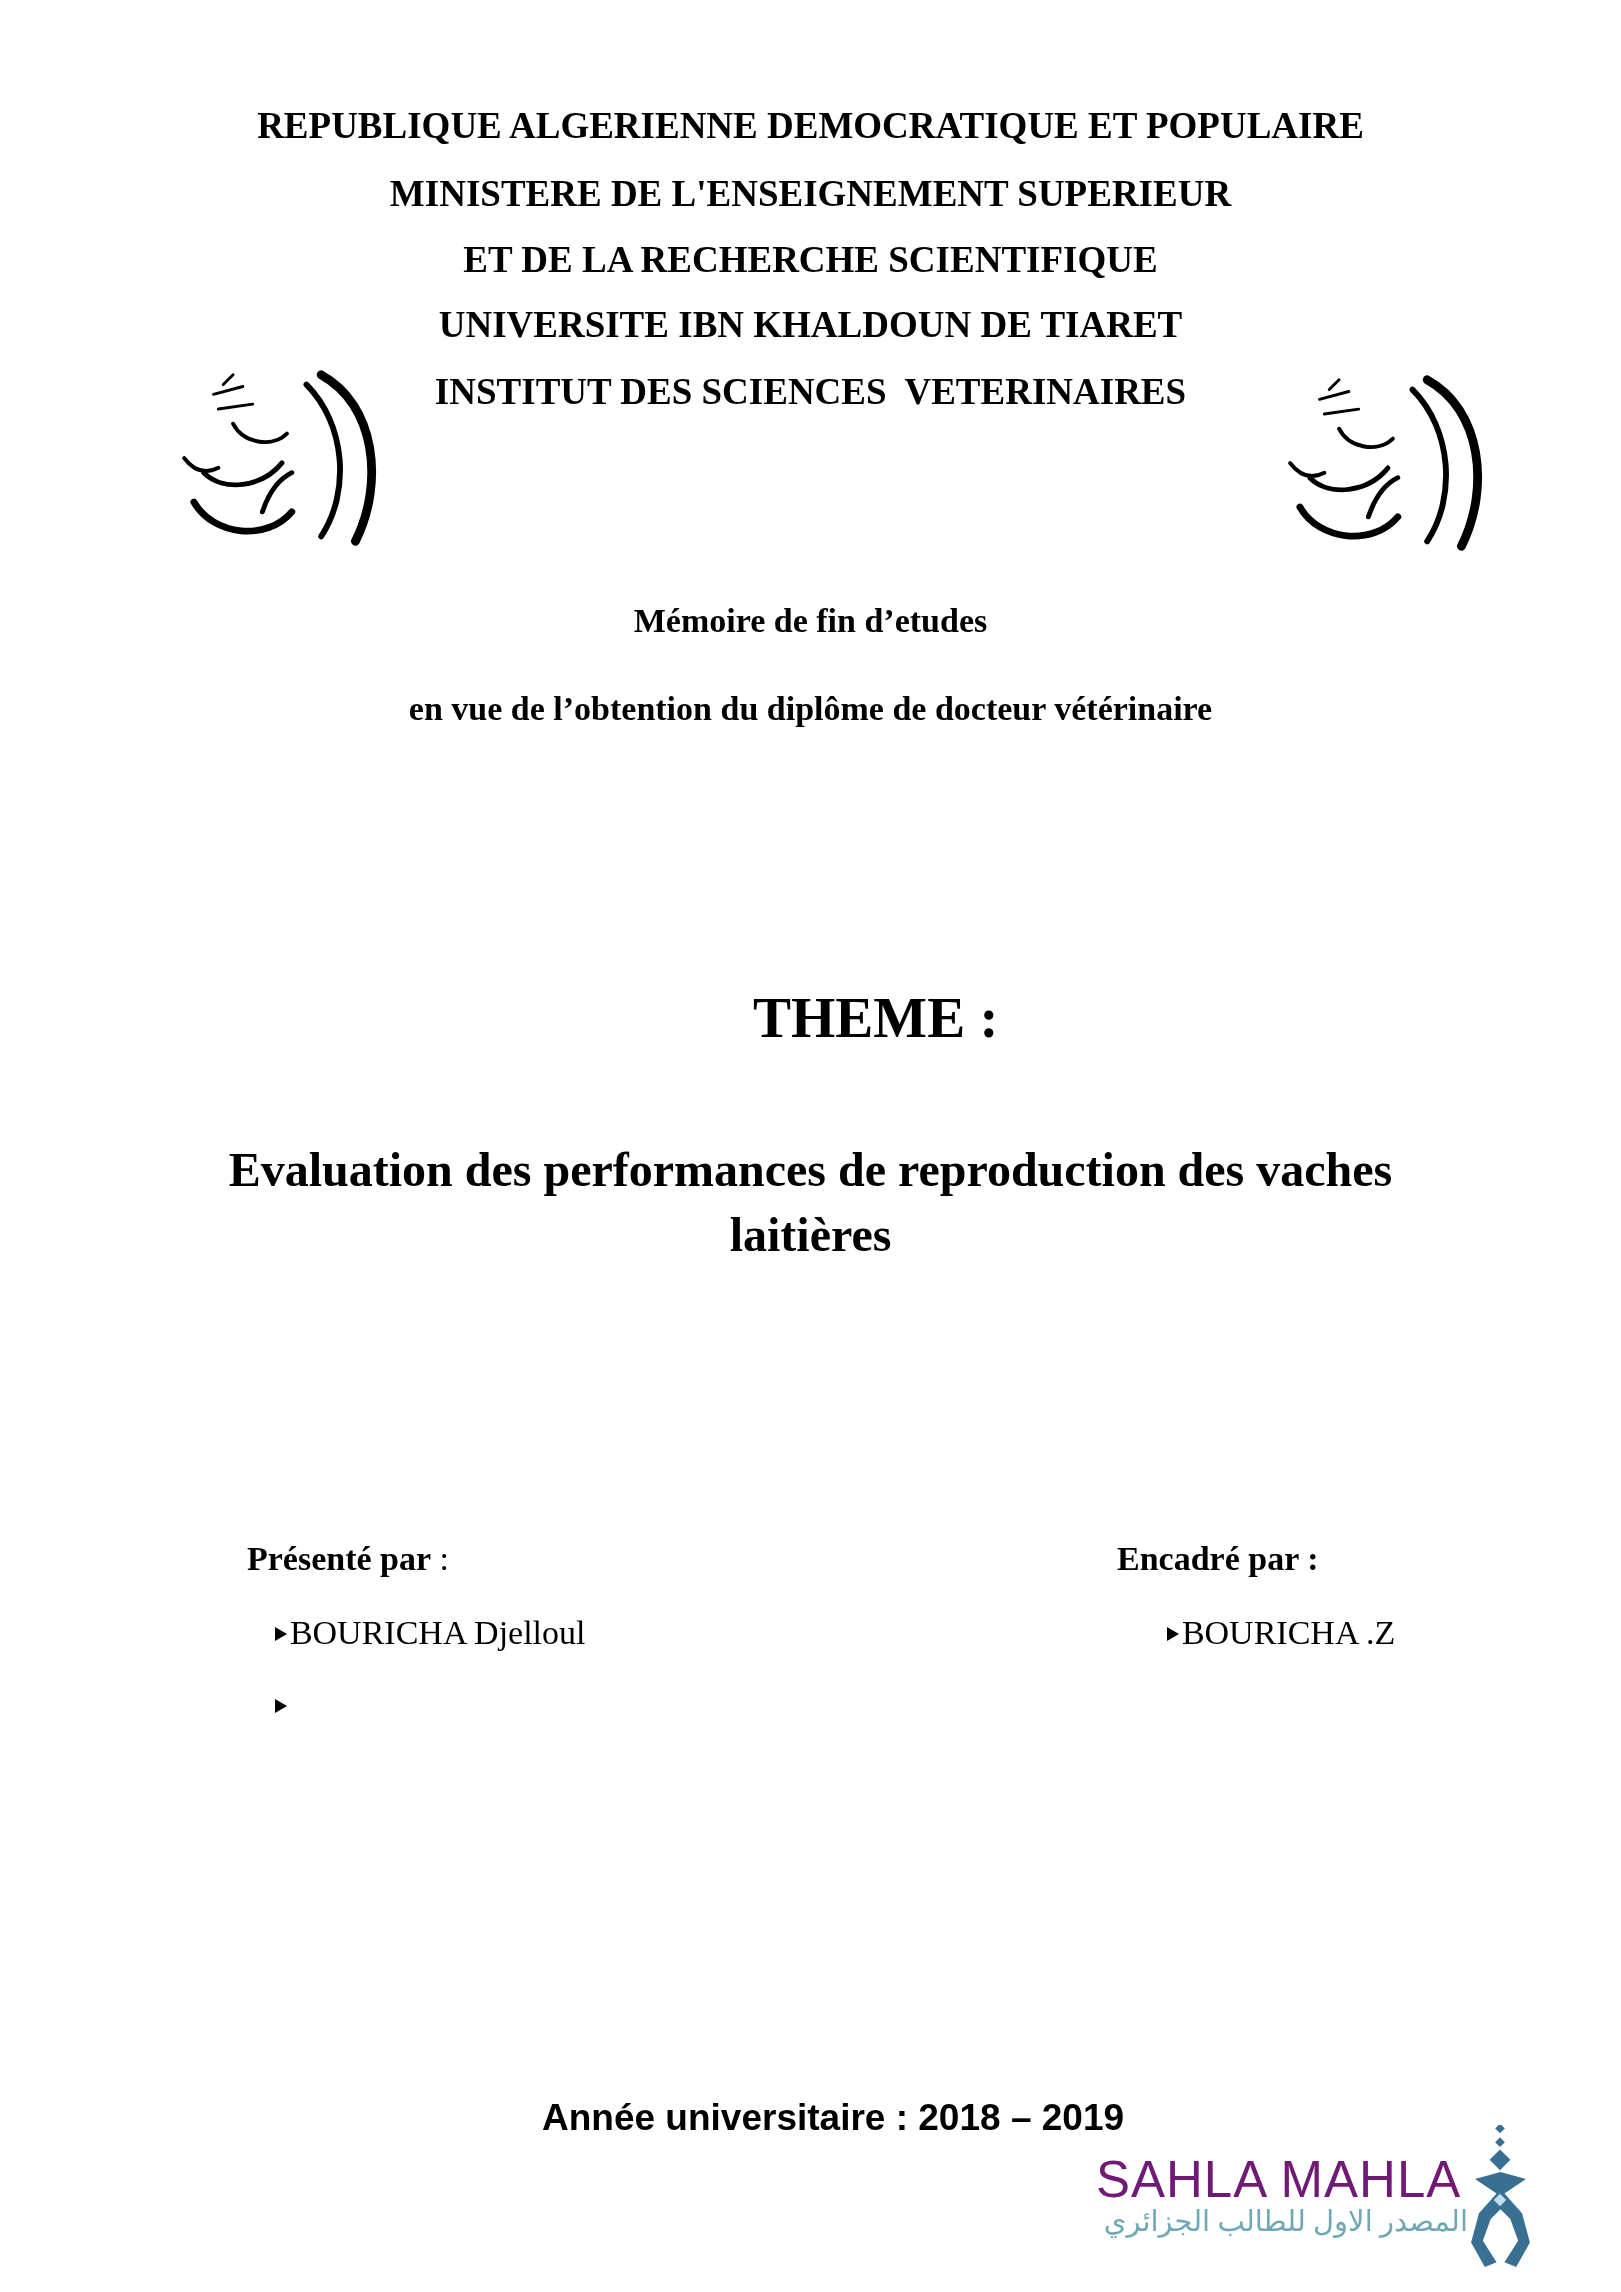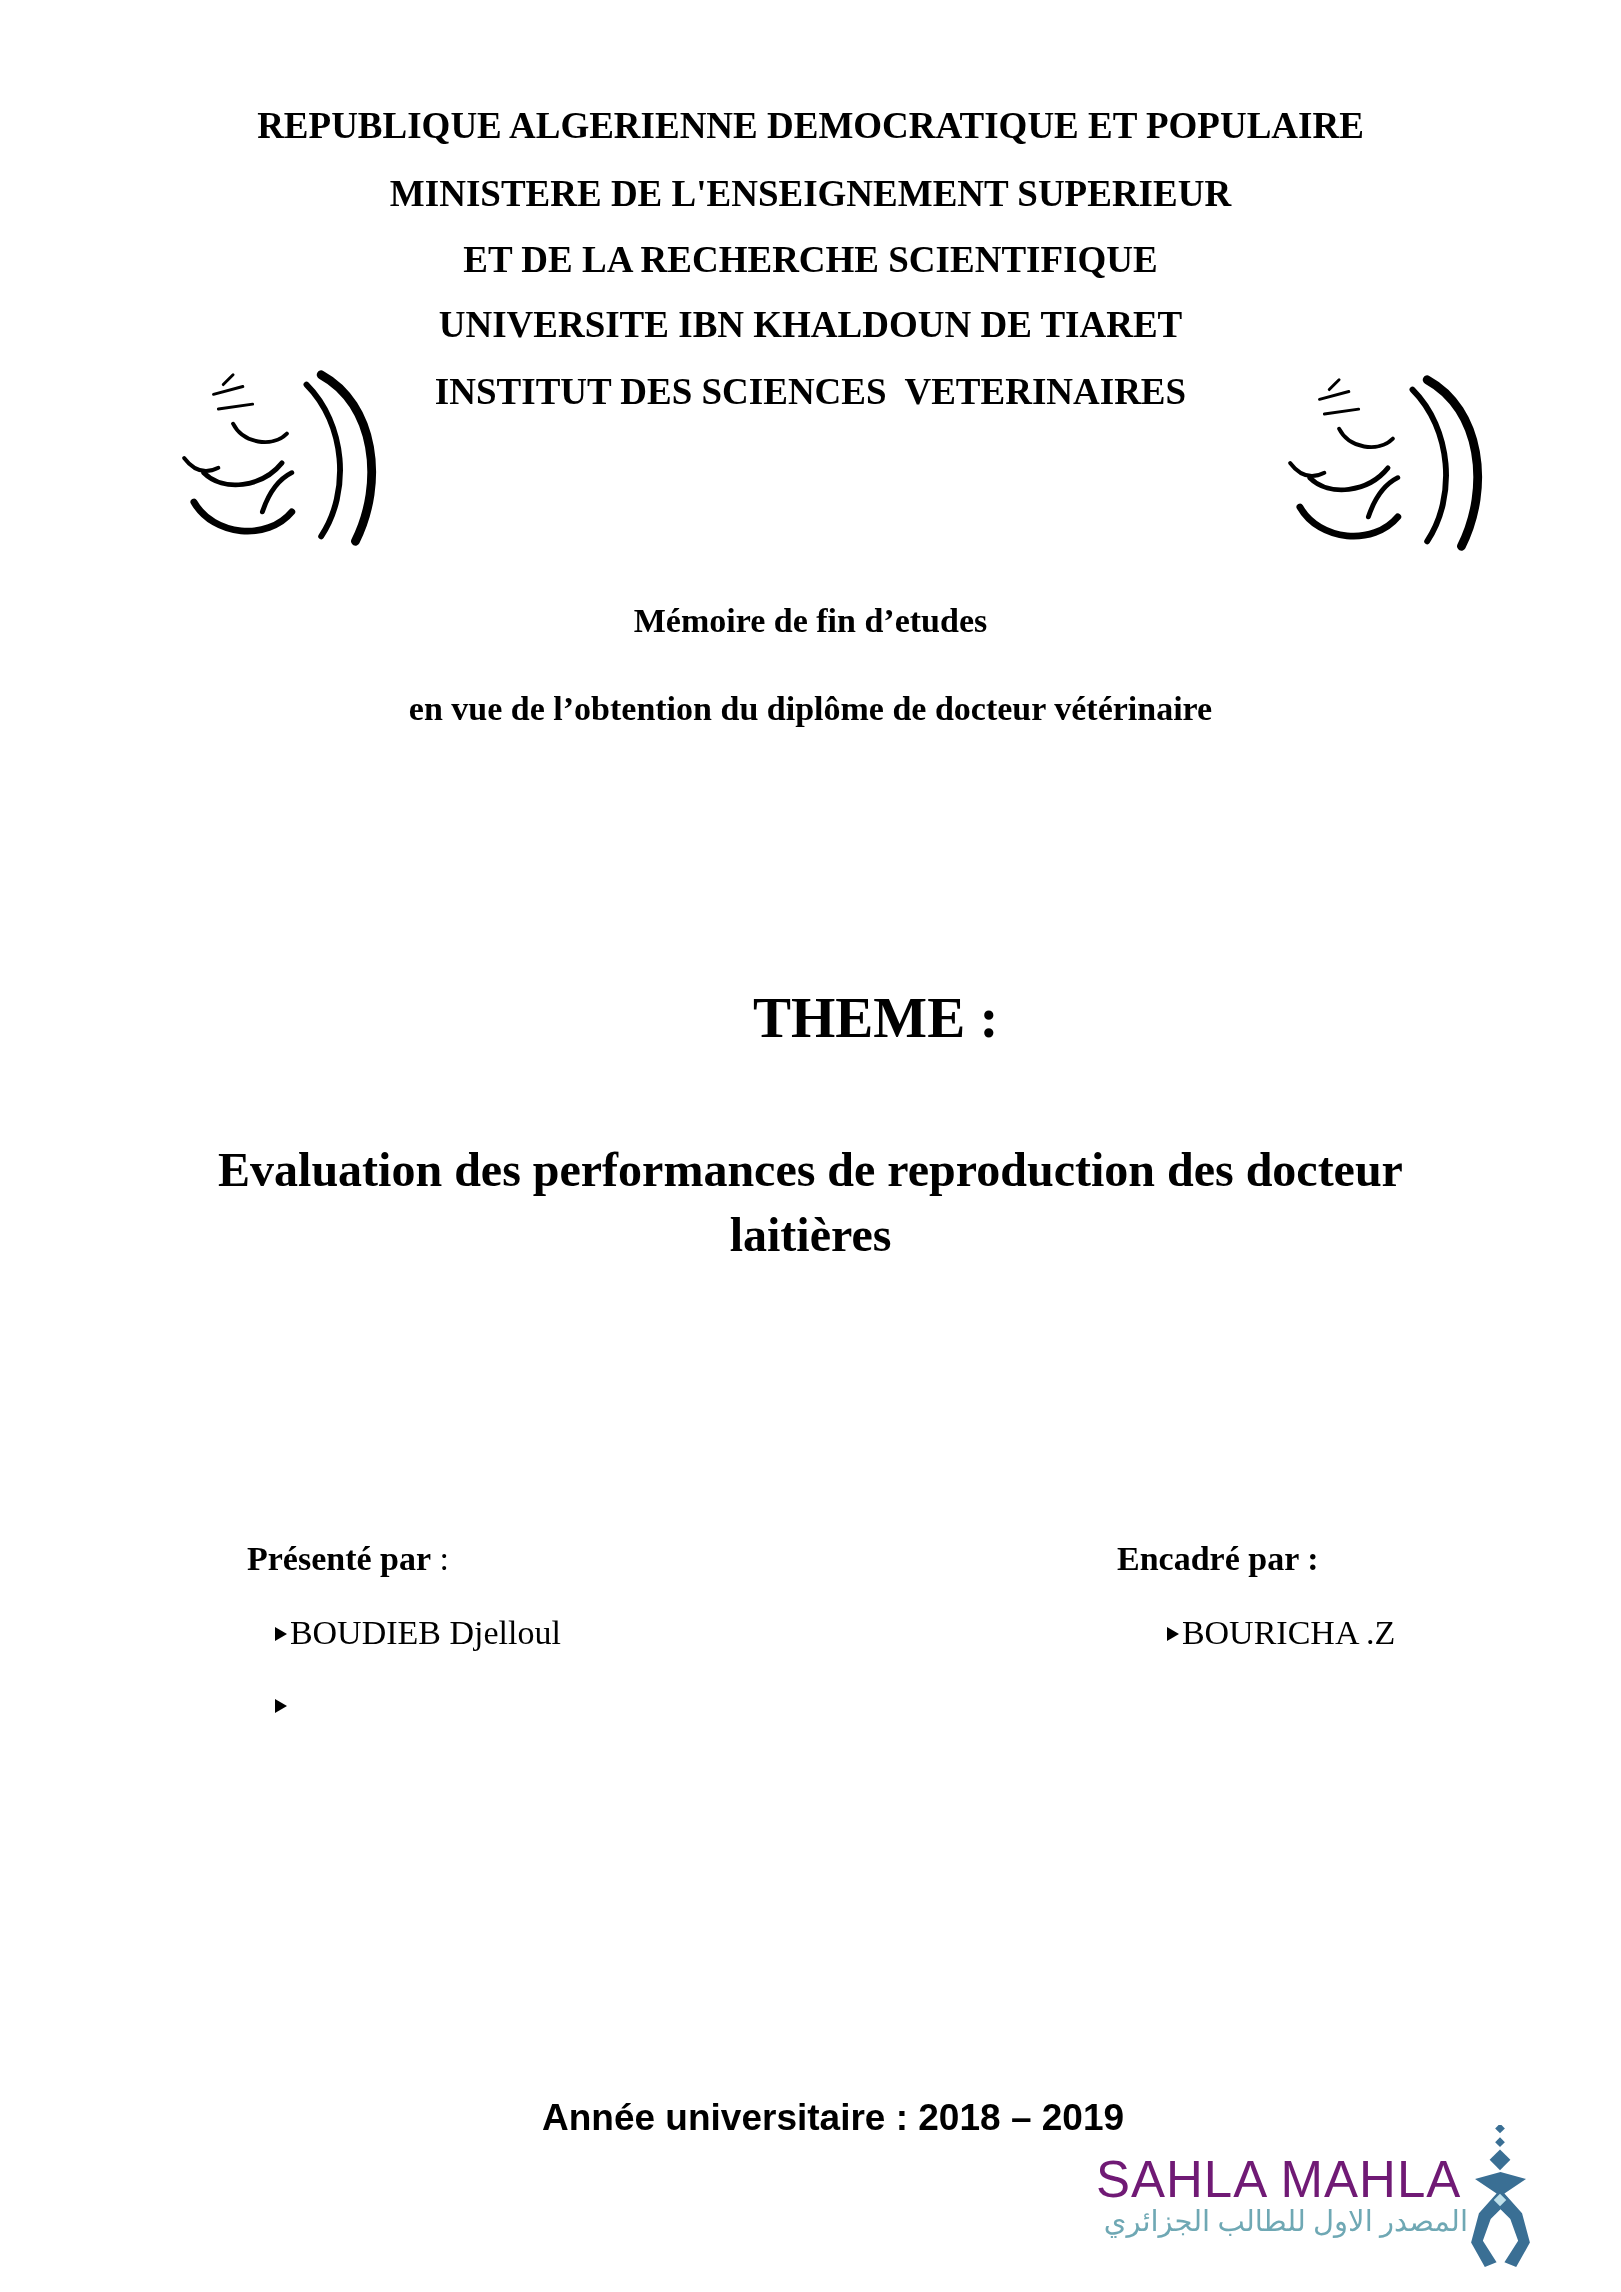--- a/index.html
+++ b/index.html
@@ -52,28 +52,28 @@
     <path d="M40 30 l 30 -8 M45 45 l 35 -5 M50 20 l 10 -10" stroke-width="3"></path>
     <path d="M90 150 q 10 -30 30 -40" stroke-width="5"></path>
     <path d="M10 95 q 15 20 35 10" stroke-width="4"></path>
   </g>
 </svg>
 
 <div class="abs center serif sub" style="top:600px;font-family:Liberation Serif, serif;">Mémoire de fin d’etudes</div>
 <div class="abs center serif sub" style="top:688px;">en vue de l’obtention du diplôme de docteur vétérinaire</div>
 
 <div class="abs serif theme" style="top:985px; left:753px;">THEME :</div>
-<div class="abs center serif title" style="top:1137px;">Evaluation des performances de reproduction des docteur</div>
+<div class="abs center serif title" style="top:1137px;">Evaluation des performances de reproduction des vaches</div>
 <div class="abs center serif title" style="top:1202px;">laitières</div>
 
 <div class="abs serif" style="top:1538px; left:247px;">
   <span class="label">Présenté par</span><span class="name"> :</span>
 </div>
 <div class="abs serif name" style="top:1612px; left:275px;">
-  <span class="tri"></span><span>BOUDIEB Djelloul</span>
+  <span class="tri"></span><span>BOURICHA Djelloul</span>
 </div>
 <div class="abs serif name" style="top:1684px; left:275px;">
   <span class="tri"></span>
 </div>
 
 <div class="abs serif label" style="top:1538px; left:1117px;">Encadré par :</div>
 <div class="abs serif name" style="top:1612px; left:1167px;">
   <span class="tri"></span><span>BOURICHA .Z</span>
 </div>
 

